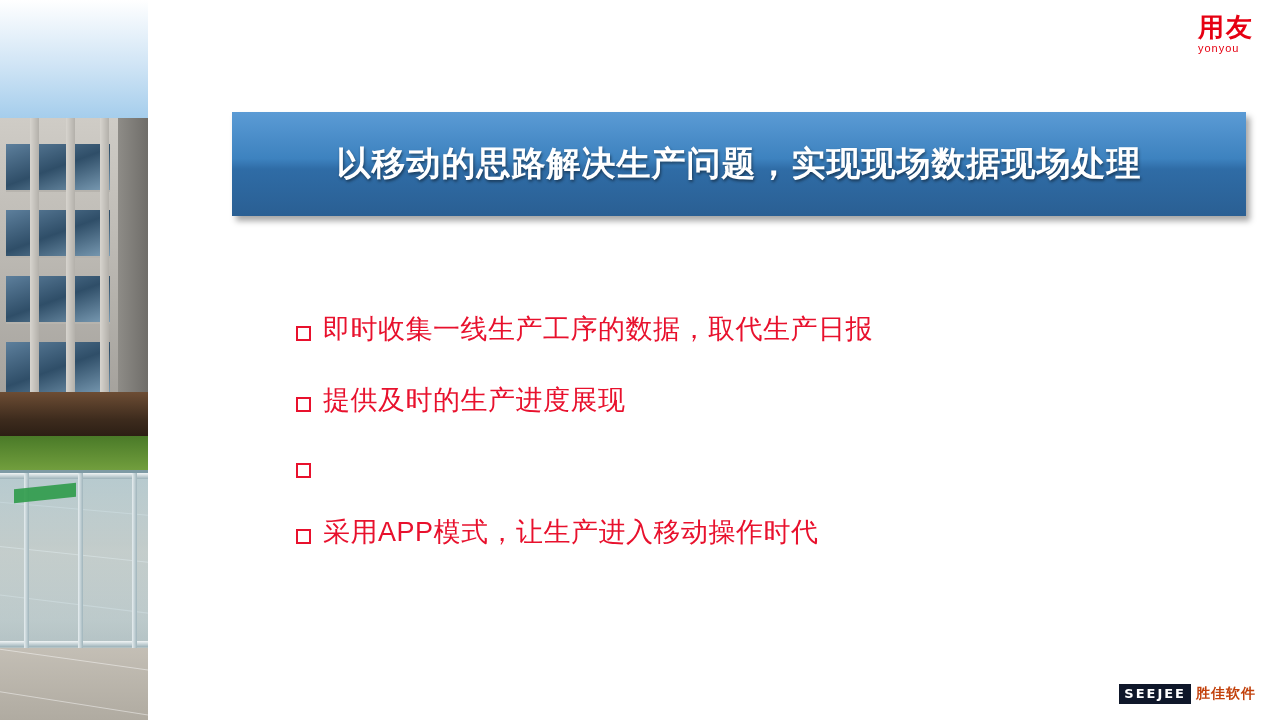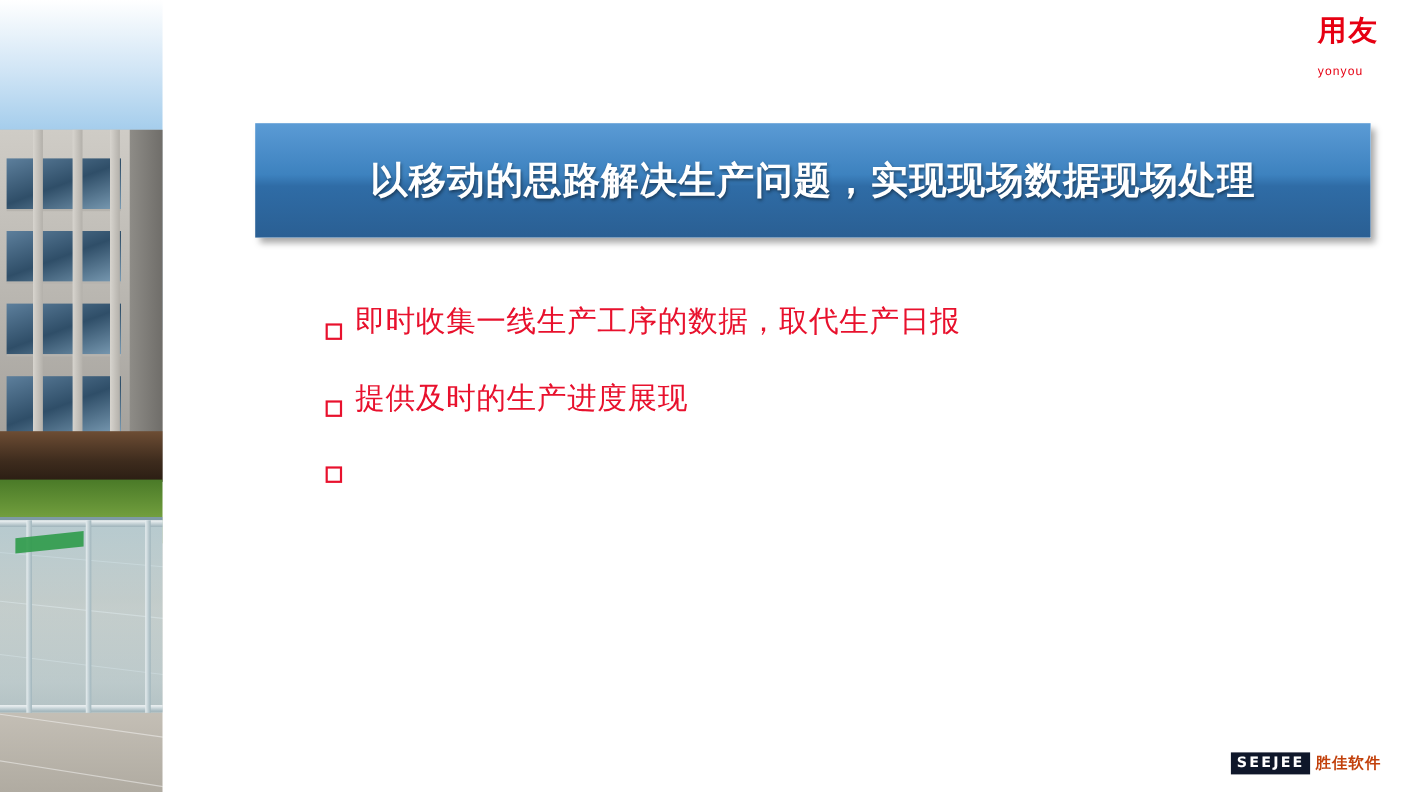--- a/index.html
+++ b/index.html
@@ -152,22 +152,23 @@
 
   
   .bullet-list {
     position: absolute;
     left: 296px;
     top: 275px;
     width: 900px;
   }
   .bullet-row {
     display: flex;
-    align-items: flex-end;
+    align-items: center;
     margin-bottom: 36px;
+    margin-top: 37px;
   }
   .bullet-marker {
     width: 15px;
     height: 15px;
     border: 2.5px solid #e8112d;
     margin-top: 9px;
     margin-right: 12px;
     flex: 0 0 auto;
     box-sizing: border-box;
   }
@@ -190,21 +191,21 @@
   .yonyou-cn {
     color: #e60012;
     font-size: 26px;
     font-weight: bold;
     letter-spacing: 2px;
   }
   .yonyou-en {
     color: #e60012;
     font-size: 11px;
     letter-spacing: 1px;
-    margin-top: 20px;
+    margin-top: 3px;
   }
   .seejee-logo {
     position: absolute;
     right: 24px;
     bottom: 16px;
     display: flex;
     align-items: center;
   }
   .seejee-mark {
     background: #0f172a;
@@ -278,20 +279,24 @@
 
     <div class="bullet-row">
       <div class="bullet-marker"></div>
       <div class="bullet-text">提供及时的生产进度展现</div>
     </div>
 
     <div class="bullet-row">
       <div class="bullet-marker"></div>
     </div>
 
+    <div class="bullet-row">
+      <div class="bullet-marker"></div>
+      <div class="bullet-text">采用APP模式，让生产进入移动操作时代</div>
+    </div>
 
   </div>
 
   <div class="yonyou-logo">
     <div class="yonyou-cn">用友</div>
     <div class="yonyou-en">yonyou</div>
   </div>
 
   <div class="seejee-logo">
     <div class="seejee-mark">SEEJEE</div>

